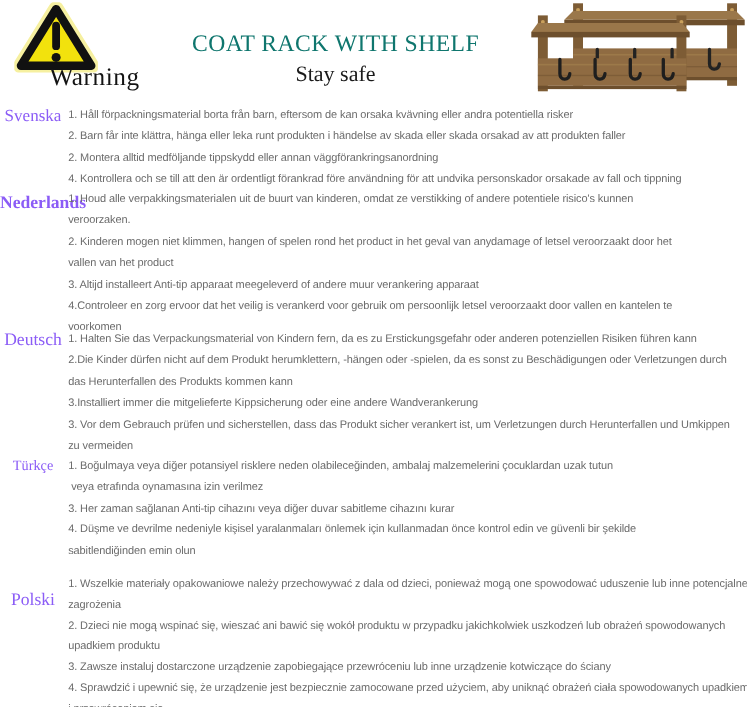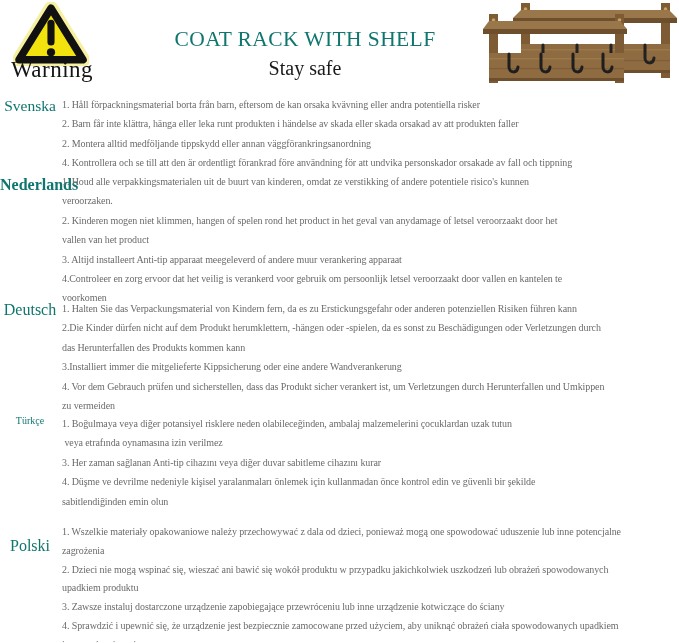--- a/index.html
+++ b/index.html
@@ -5,46 +5,46 @@
   html,body{margin:0;padding:0;background:#ffffff;}
   .page{
     position:relative;width:679px;height:643px;background:#ffffff;
     overflow:hidden;font-family:"Liberation Sans",sans-serif;
   }
   
   .warning-block{position:absolute;left:0;top:0;width:110px;height:92px;}
   .warning-tri{position:absolute;left:13px;top:2px;}
   .warning-text{
     position:absolute;left:0px;top:57px;width:104px;text-align:center;
-    font-family:"Liberation Serif",serif;font-size:23px;color:#141414;letter-spacing:.5px;
+    font-family:"Liberation Serif",serif;font-size:23px;color:#141414;letter-spacing:.5px;padding-left:34px;
   }
   .title{
     position:absolute;left:140px;top:27px;width:330px;text-align:center;
     font-family:"Liberation Serif",serif;font-size:21.5px;color:#0f766e;letter-spacing:.4px;
   }
   .subtitle{
     position:absolute;left:140px;top:57px;width:330px;text-align:center;
     font-family:"Liberation Serif",serif;font-size:20px;color:#1a1a1a;
   }
   .product{position:absolute;right:0;top:0;}
   
   .lang-section{position:absolute;left:0;width:679px;}
   .lang-label{
     position:absolute;left:0;top:0;width:60px;text-align:center;
-    font-family:"Liberation Serif",serif;color:#0f766e;
+    font-family:"Liberation Serif",serif;color:#8b5cf6;
   }
   .lines{position:absolute;left:62px;top:0;width:617px;}
   .lines .line{
     white-space:pre;font-size:10px;letter-spacing:-0.1px;
-    line-height:19.4px;color:#6b6b6b;font-family:Liberation Serif, serif;
+    line-height:19.4px;color:#6b6b6b;
   }
   .s-svenska{top:95px;}   .s-svenska .lang-label{font-size:15.5px;top:2px;}
   .s-nederlands{top:172px;} .s-nederlands .lang-label{font-size:16px;font-weight:bold;top:4px;}
   .s-deutsch{top:299px;}  .s-deutsch .lang-label{font-size:16px;top:2px;}
-  .s-turkce{top:414px;}   .s-turkce .lang-label{font-size:10px;top:1px;}
+  .s-turkce{top:414px;}   .s-turkce .lang-label{font-size:13px;top:1px;}
   .s-polski{top:523px;}   .s-polski .lang-label{font-size:16px;top:2px;margin-top:12px;}
   .s-polski .lines .line{line-height:18.8px;}
 </style>
 </head>
 <body>
 
 <div class="page">
 
   <div class="warning-block">
     <svg class="warning-tri" width="76" height="64" viewBox="0 0 84 72">
@@ -123,21 +123,21 @@
       </div>
   </section>
 
   <section class="lang-section s-deutsch">
     <div class="lang-label">Deutsch</div>
     <div class="lines">
         <div class="line">1. Halten Sie das Verpackungsmaterial von Kindern fern, da es zu Erstickungsgefahr oder anderen potenziellen Risiken führen kann</div>
         <div class="line">2.Die Kinder dürfen nicht auf dem Produkt herumklettern, -hängen oder -spielen, da es sonst zu Beschädigungen oder Verletzungen durch</div>
         <div class="line">das Herunterfallen des Produkts kommen kann</div>
         <div class="line">3.Installiert immer die mitgelieferte Kippsicherung oder eine andere Wandverankerung</div>
-        <div class="line">4. Vor dem Gebrauch prüfen und sicherstellen, dass das Produkt sicher verankert ist, um Verletzungen durch Herunterfallen und Umkippen</div>
+        <div class="line">3. Vor dem Gebrauch prüfen und sicherstellen, dass das Produkt sicher verankert ist, um Verletzungen durch Herunterfallen und Umkippen</div>
         <div class="line">zu vermeiden</div>
       </div>
   </section>
 
   <section class="lang-section s-turkce">
     <div class="lang-label">Türkçe</div>
     <div class="lines">
         <div class="line">1. Boğulmaya veya diğer potansiyel risklere neden olabileceğinden, ambalaj malzemelerini çocuklardan uzak tutun</div>
         <div class="line"> veya etrafında oynamasına izin verilmez</div>
         <div class="line">3. Her zaman sağlanan Anti-tip cihazını veya diğer duvar sabitleme cihazını kurar</div>

